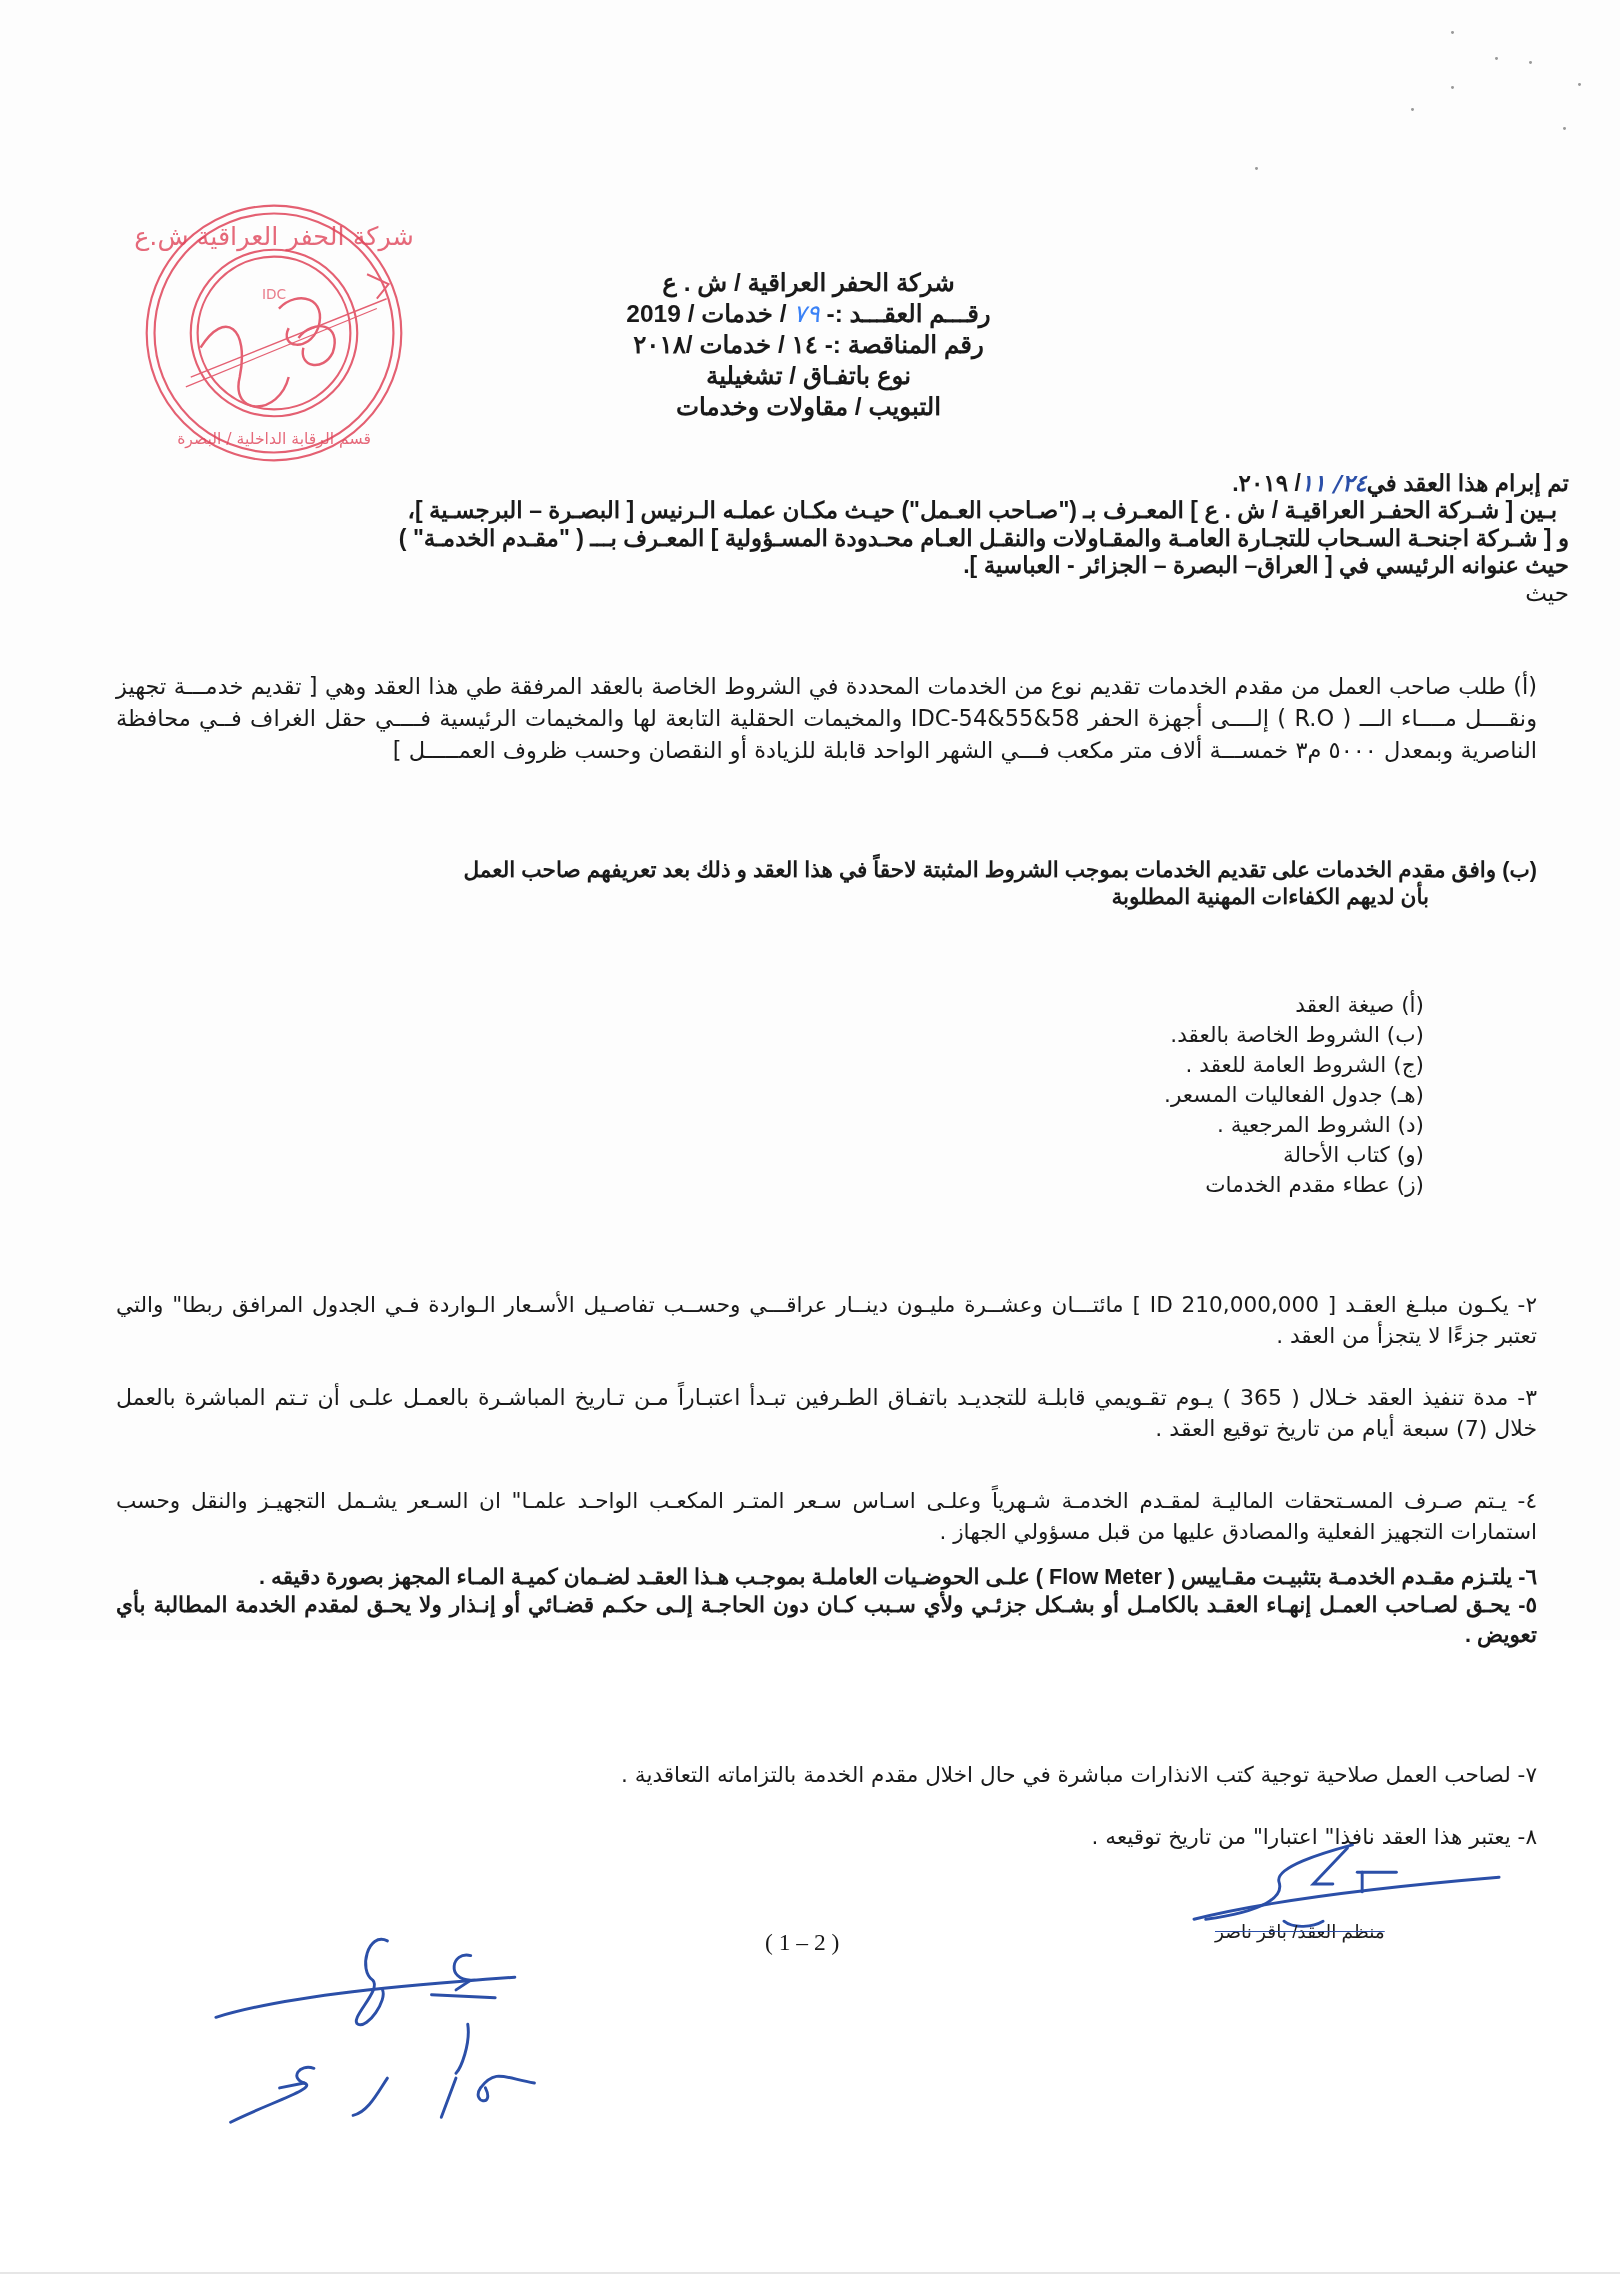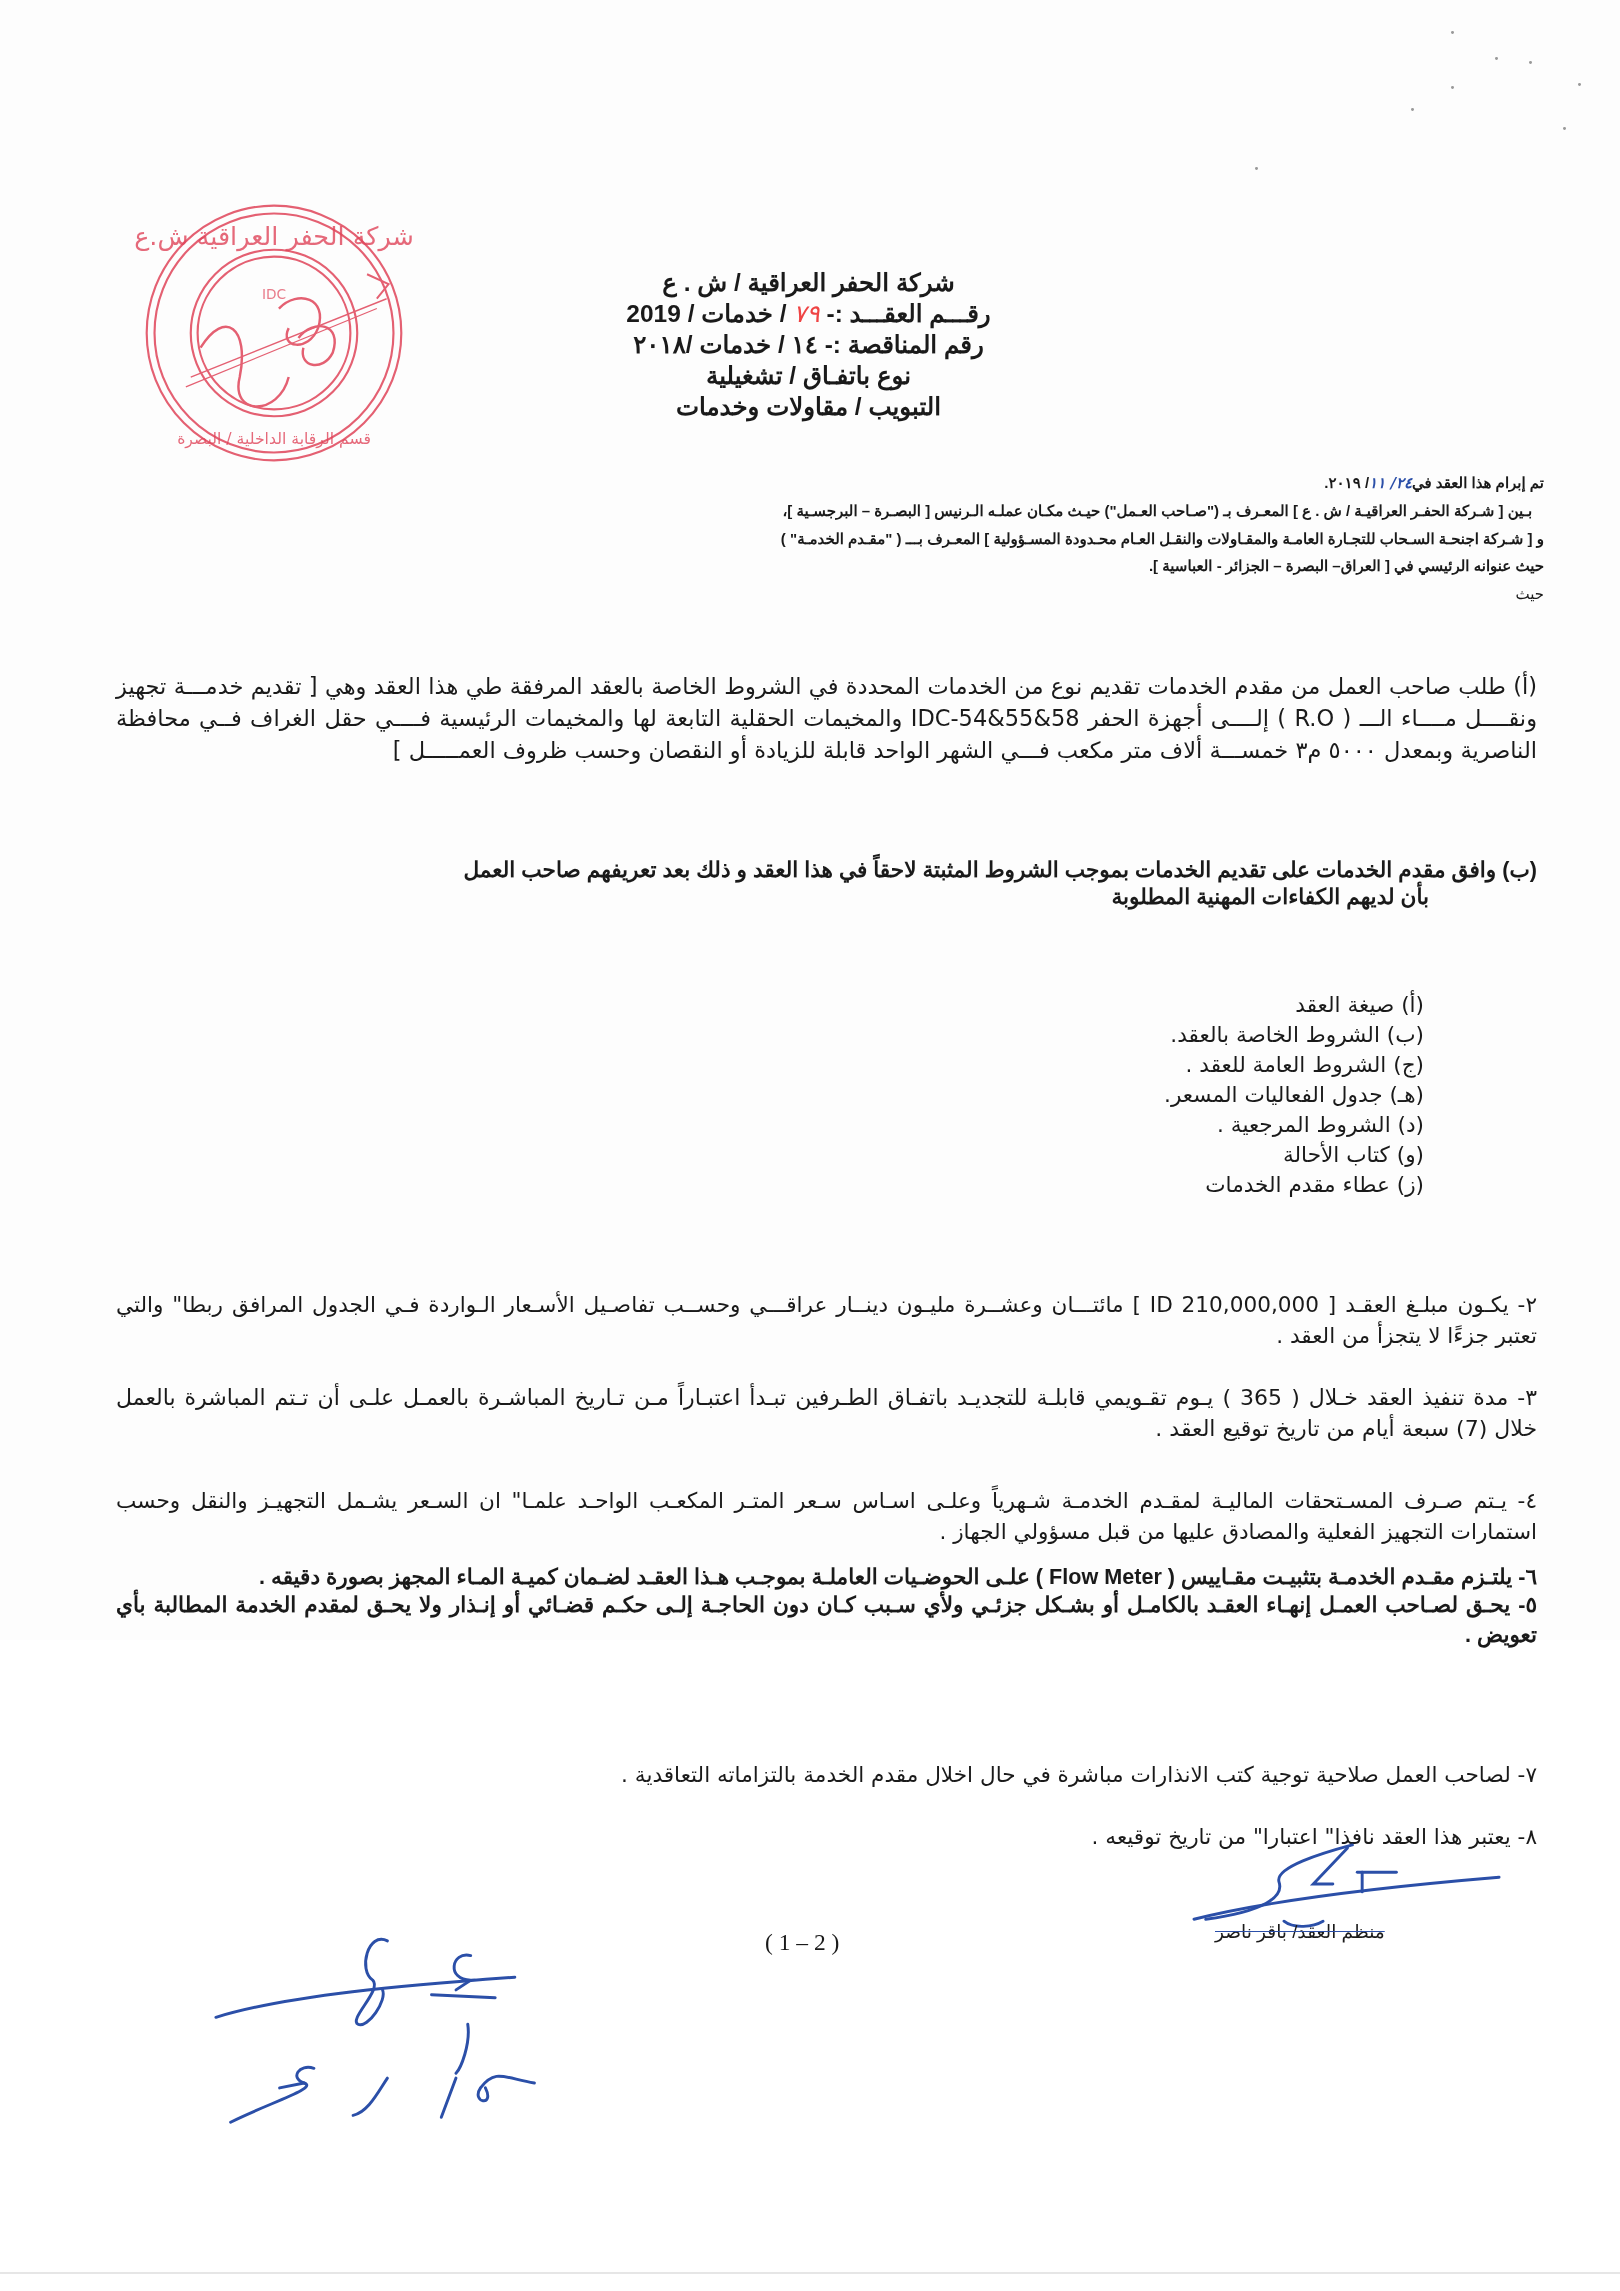--- a/index.html
+++ b/index.html
@@ -1,22 +1,22 @@
 <!DOCTYPE html>
 <html><head>
 <meta charset="utf-8">
 <style>
   html, body { margin:0; padding:0; background:#ffffff; }
   body { width:1620px; height:2292px; position:relative; overflow:hidden; font-family:"DejaVu Sans", sans-serif; color:#1a1a1a; }
   .page { position:absolute; left:0; top:0; width:1620px; height:1640px; background:#fdfdfd; }
   .rtl { direction:rtl; unicode-bidi:embed; }
   .abs { position:absolute; }
   .hdr { left:588px; top:267px; width:441px; text-align:center; font-size:24.5px; line-height:31px; font-weight:bold; font-family:"Liberation Sans", sans-serif; }
-  .hdr .hand { color:#ef4444; font-family:Liberation Serif, serif; font-weight:normal; font-style:italic; }
-  .intro { right:76px; width:1431px; font-size:15px; line-height:27.4px; font-weight:bold; font-family:"Liberation Sans", sans-serif; }
+  .hdr .hand { color:#3b82f6; font-family:Liberation Serif, serif; font-weight:normal; font-style:italic; }
+  .intro { right:51px; width:1431px; font-size:23px; line-height:27.4px; font-weight:bold; font-family:"Liberation Sans", sans-serif; }
   .para { right:88px; width:1411px; font-size:22.5px; line-height:32px; font-family:"DejaVu Sans", sans-serif; text-align:justify; text-align-last:right; }
   .hand-blue { color:#2b4fa8; font-style:italic; font-family:"DejaVu Serif", serif; }
   .pagenum { left:765px; top:1929px; font-size:23.5px; font-family:"Liberation Serif", serif; }
   .sig-label { left:1215px; top:1921px; font-size:18.6px; font-family:"Liberation Sans", sans-serif; direction:rtl; }
   .stamp { left:132px; top:191px; width:284px; height:284px; }
   .specks span { position:absolute; width:2.9px; height:2.9px; background:#999; border-radius:50%; }
 </style>
 </head>
 <body>
 

